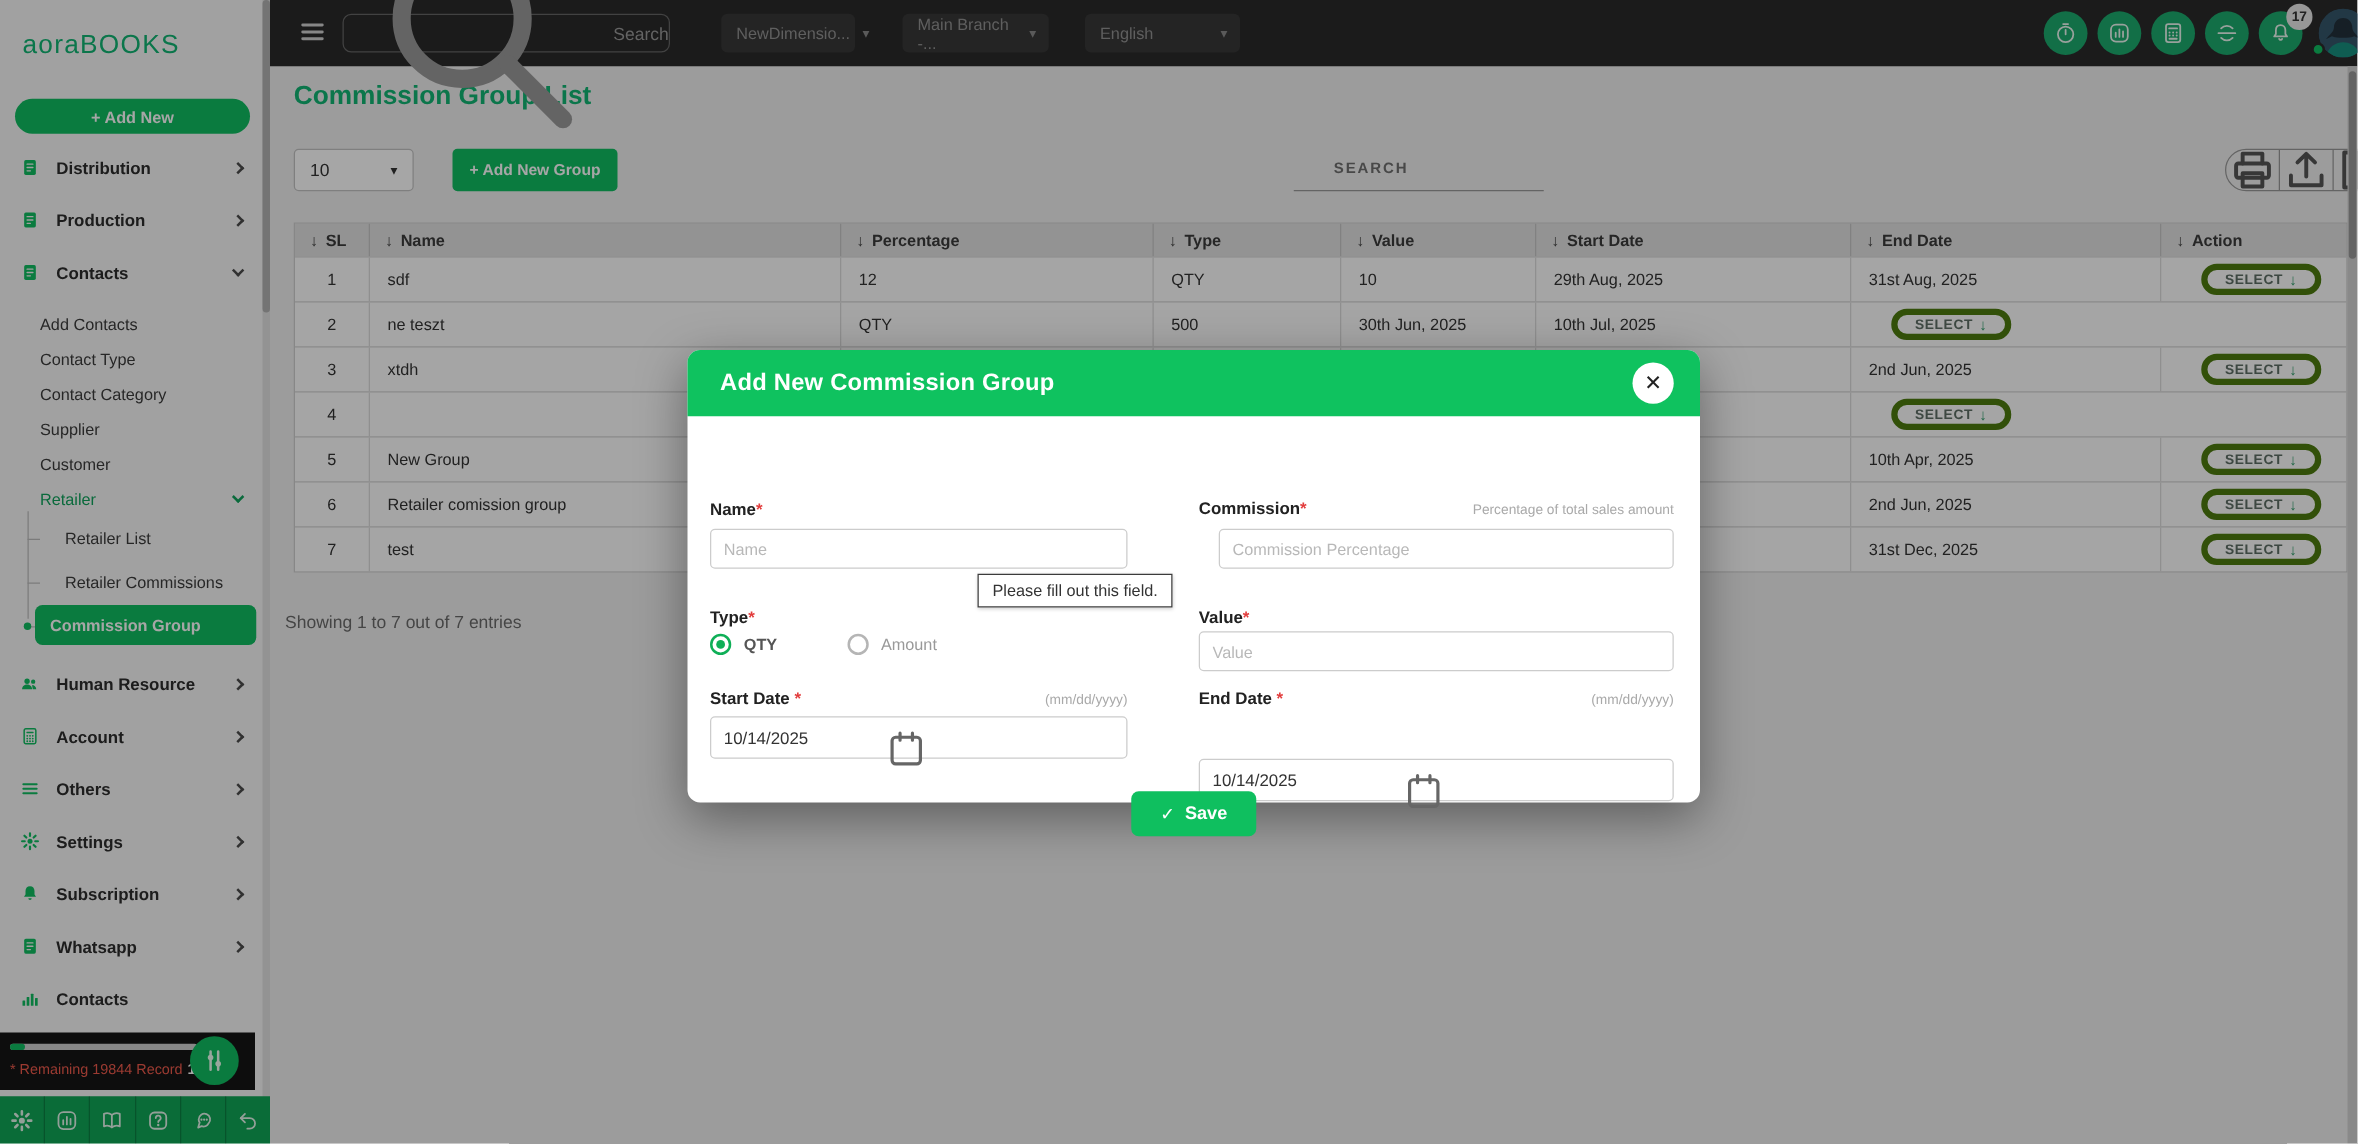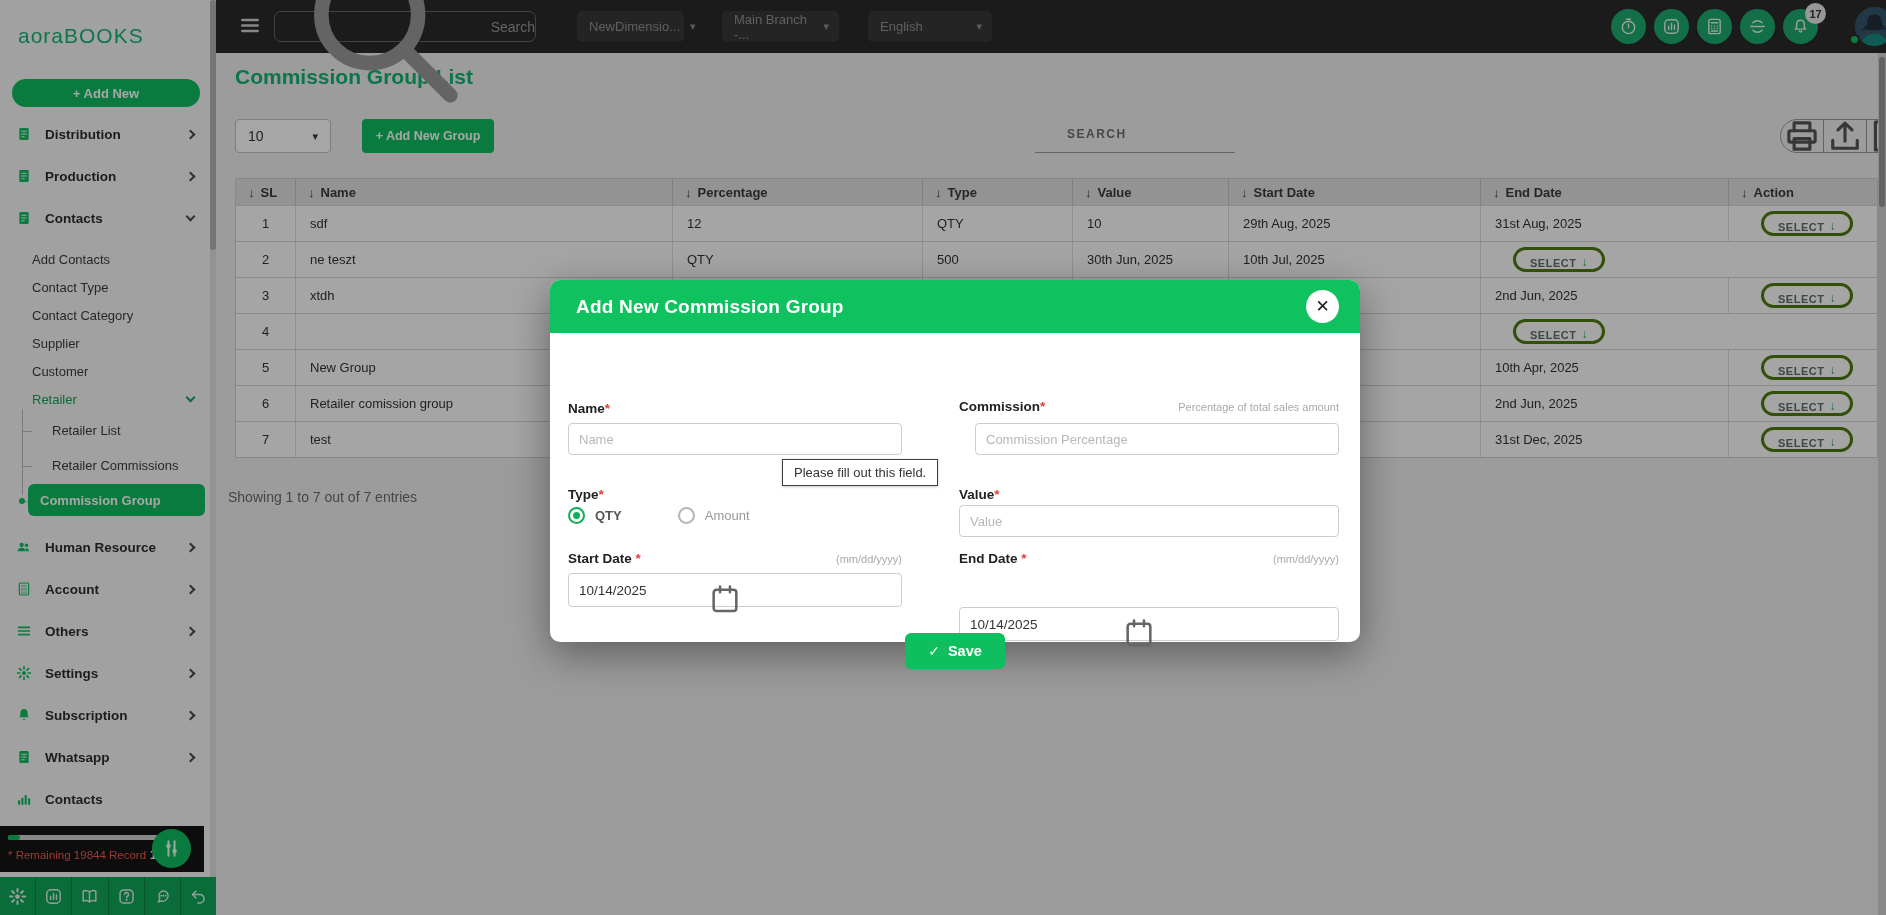--- a/index.html
+++ b/index.html
@@ -55,21 +55,21 @@
   .navbar{position:absolute;left:216px;top:0;width:1670px;height:53px;background:#2a2a2a;z-index:2;}
   .hamb{position:absolute;left:22px;top:15px;width:24px;height:22px;color:#cfcfcf;cursor:pointer;}
   .hamb svg{width:24px;height:22px;}
   .nsearch{position:absolute;left:58px;top:11px;width:262px;height:31px;border:1px solid #666;border-radius:7px;
     display:flex;align-items:center;padding-left:10px;color:#9a9a9a;cursor:text;}
   .nsearch svg{width:17px;height:17px;}
   .nsearch .ph{margin-left:12px;font-size:14px;}
   .ndd{position:absolute;top:11px;height:31px;background:#383838;border-radius:5px;display:flex;align-items:center;
     padding:0 10px 0 12px;color:#929292;font-size:13px;cursor:pointer;}
   .ndd .caret{margin-left:auto;padding-left:10px;color:#8a8a8a;font-size:11px;}
-  .navicons{position:absolute;right:68px;top:9px;display:flex;gap:8px;}
+  .navicons{position:absolute;right:44px;top:9px;display:flex;gap:8px;}
   .ncirc{width:35px;height:35px;border-radius:50%;background:#1cab6e;display:flex;align-items:center;justify-content:center;color:#eaf7f0;cursor:pointer;position:relative;}
   .ncirc svg{width:19px;height:19px;}
   .badge{position:absolute;top:-6px;right:-8px;width:21px;height:21px;border-radius:50%;background:#e8e8e8;color:#333;
     font-size:11px;font-weight:700;display:flex;align-items:center;justify-content:center;}
   .avatar{position:absolute;right:-8px;top:7px;width:39px;height:39px;border-radius:50%;overflow:hidden;background:#35566b;cursor:pointer;}
   .avatar svg{width:39px;height:39px;display:block;}
   .avdot{position:absolute;right:26px;top:34px;width:11px;height:11px;border-radius:50%;background:#10bd61;border:2px solid #2a2a2a;}
 
   
   .content{position:absolute;left:216px;top:53px;width:1670px;height:862px;background:#f0f0f0;}
@@ -91,22 +91,22 @@
 
   .dtable{position:absolute;left:19px;top:125px;width:1643px;border:1px solid #cfcfcf;font-size:13px;}
   .thead{display:grid;grid-template-columns:60px 377px 250px 150px 156px 252px 248px 148px;background:#e2e2e2;height:26px;}
   .thead .th{display:flex;align-items:center;padding-left:12px;font-weight:700;color:#3b3b3b;border-right:1px solid #c6c6c6;white-space:nowrap;overflow:hidden;cursor:pointer;}
   .thead .th:last-child{border-right:none;}
   .sort{margin-right:6px;font-weight:400;color:#444;}
   .trow{display:grid;grid-template-columns:60px 377px 250px 150px 156px 252px 248px 148px;background:#fdfdfd;height:36px;border-top:1px solid #d6d6d6;}
   .td{display:flex;align-items:center;padding-left:14px;color:#333;border-right:1px solid #dcdcdc;white-space:nowrap;overflow:hidden;}
   .td:last-child{border-right:none;}
   .td.sl{padding-left:0;justify-content:center;}
-  .selbtn{margin-left:18px;height:25px;padding:0 14px;border:3px solid #4d7c0f;border-radius:13px;background:transparent;
-    color:#5e6f66;font-size:11px;font-weight:700;letter-spacing:.5px;display:flex;align-items:flex-end;gap:5px;cursor:pointer;}
+  .selbtn{margin-left:18px;height:25px;padding:0 14px;border:5px solid #4d7c0f;border-radius:13px;background:transparent;
+    color:#5e6f66;font-size:11px;font-weight:700;letter-spacing:.5px;display:flex;align-items:center;gap:5px;cursor:pointer;}
   .selbtn .ar{color:#2f9e6b;font-size:12px;font-weight:400;}
   .showing{position:absolute;left:12px;top:436px;font-size:14px;color:#6b6b6b;}
 
   
   .pg-scroll{position:absolute;right:0;top:53px;width:8px;height:862px;background:#d3d3d3;z-index:3;}
   .pg-thumb{position:absolute;right:1px;top:4px;width:6px;height:150px;border-radius:3px;background:#9a9a9a;}
 
   
   .overlay{position:absolute;inset:0;background:rgba(0,0,0,.35);z-index:40;}
   .modal{position:absolute;left:550px;top:280px;width:810px;height:362px;z-index:50;border-radius:10px;

